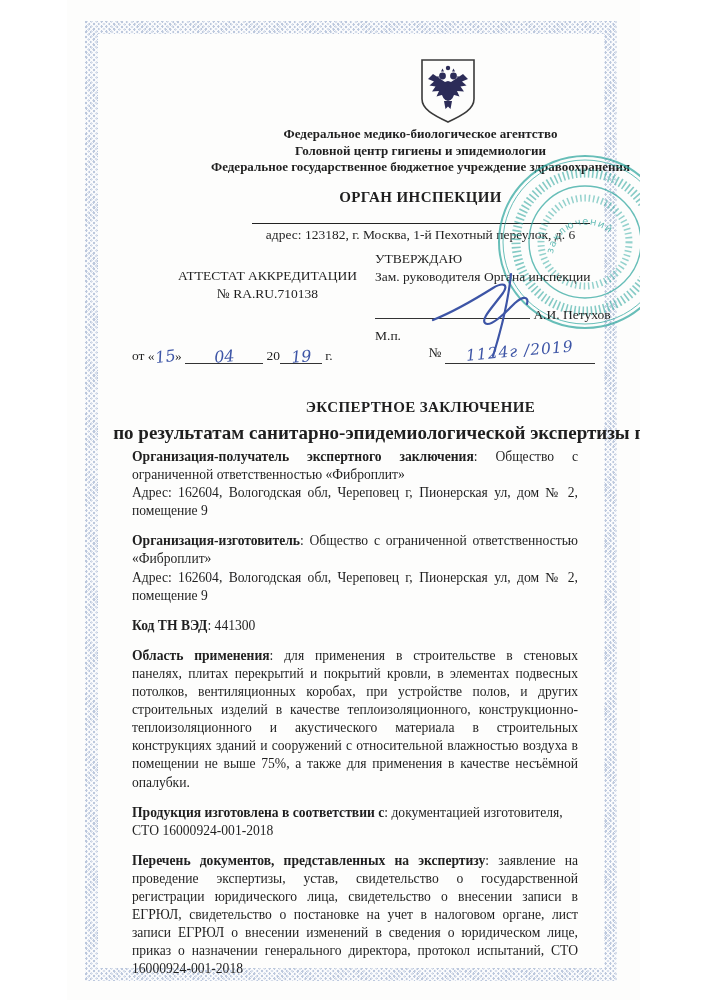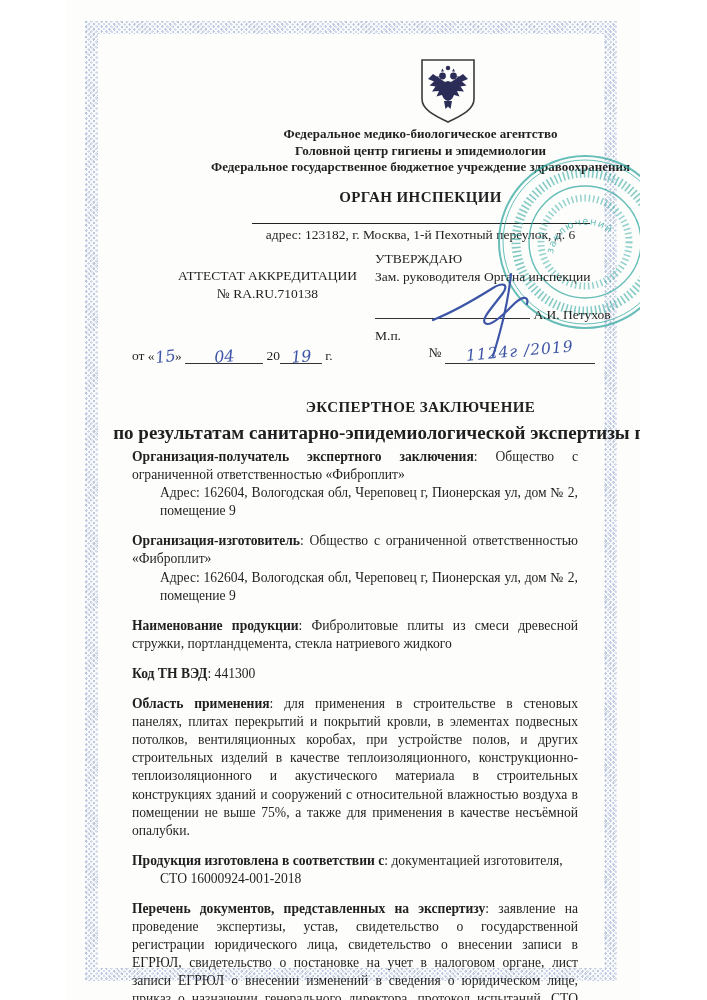--- a/index.html
+++ b/index.html
@@ -47,21 +47,21 @@
   .ink.day{transform:rotate(-8deg) translateY(2px);}
   .ink.rot{transform:rotate(-5deg) translateY(2px);}
   .ink.num{font-size:15.5px;transform:rotate(-5deg) translateY(-1px);letter-spacing:1px;}
   .title-block{position:absolute;top:399px;left:0;width:707px;text-align:center;}
   .title-main{font-size:15px;font-weight:bold;letter-spacing:.4px;}
   .title-sub{font-size:19px;font-weight:bold;margin-top:6px;}
   .body-text{position:absolute;top:448px;left:65px;right:62px;
     font-size:13.6px;line-height:18.1px;text-align:justify;}
   .body-text p{margin:0 0 12px 0;}
   .body-text b{font-weight:bold;}
-  .line2{display:block;margin-left:28px;}
+  .line2{display:block;}
   .shield{stroke:#3a3a3a;stroke-width:1.6;fill:#fdfdfc;}
   .eagle{fill:#2c2c58;}
   .stamp-stroke{stroke:#2ea69e;fill:none;}
   .stamp-text{fill:#2ea69e;font-family:"DejaVu Sans",sans-serif;font-size:10px;letter-spacing:1px;}
   .sig-stroke{stroke:#3d55a6;fill:none;stroke-width:2.2;stroke-linecap:round;}
 </style>
 </head>
 <body>
 
 <div class="page">
@@ -154,21 +154,20 @@
     </div>
 
     <div class="title-block">
       <div class="title-main">ЭКСПЕРТНОЕ ЗАКЛЮЧЕНИЕ</div>
       <div class="title-sub">по результатам санитарно-эпидемиологической экспертизы продукции</div>
     </div>
 
     <div class="body-text">
       <p><b>Организация-получатель экспертного заключения</b><span>: Общество с ограниченной ответственностью «Фиброплит»</span><span class="line2">Адрес: 162604, Вологодская обл, Череповец г, Пионерская ул, дом № 2, помещение 9</span></p>
       <p><b>Организация-изготовитель</b><span>: Общество с ограниченной ответственностью «Фиброплит»</span><span class="line2">Адрес: 162604, Вологодская обл, Череповец г, Пионерская ул, дом № 2, помещение 9</span></p>
-      <p><b>Наименование продукции</b><span>: Фибролитовые плиты из смеси древесной стружки, портландцемента, стекла натриевого жидкого</span></p>
       <p><b>Код ТН ВЭД</b><span>: 441300</span></p>
       <p><b>Область применения</b><span>: для применения в строительстве  в стеновых панелях, плитах перекрытий и покрытий кровли, в элементах подвесных потолков, вентиляционных коробах, при устройстве полов, и других строительных изделий в качестве теплоизоляционного, конструкционно-теплоизоляционного и акустического материала в строительных конструкциях зданий и сооружений с относительной влажностью воздуха в помещении не выше 75%, а также для применения в качестве несъёмной опалубки.</span></p>
       <p><b>Продукция изготовлена в соответствии с</b><span>: документацией изготовителя,</span><span class="line2">СТО 16000924-001-2018</span></p>
       <p><b>Перечень документов, представленных на экспертизу</b><span>: заявление на проведение экспертизы, устав, свидетельство о государственной регистрации юридического лица, свидетельство о внесении записи в ЕГРЮЛ, свидетельство о постановке на учет в налоговом органе, лист записи ЕГРЮЛ о внесении изменений в сведения о юридическом лице, приказ о назначении генерального директора, протокол испытаний, СТО 16000924-001-2018</span></p>
     </div>
 
   </div>
 </div>
 
 </body></html>

